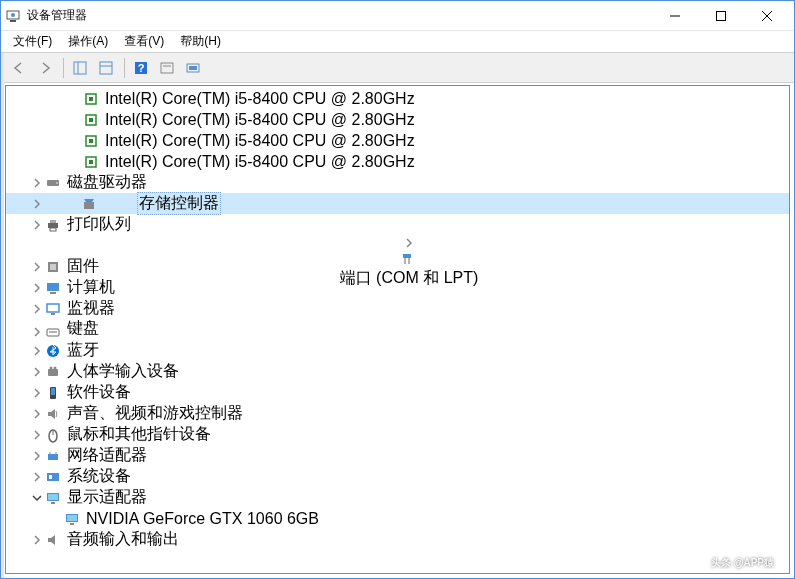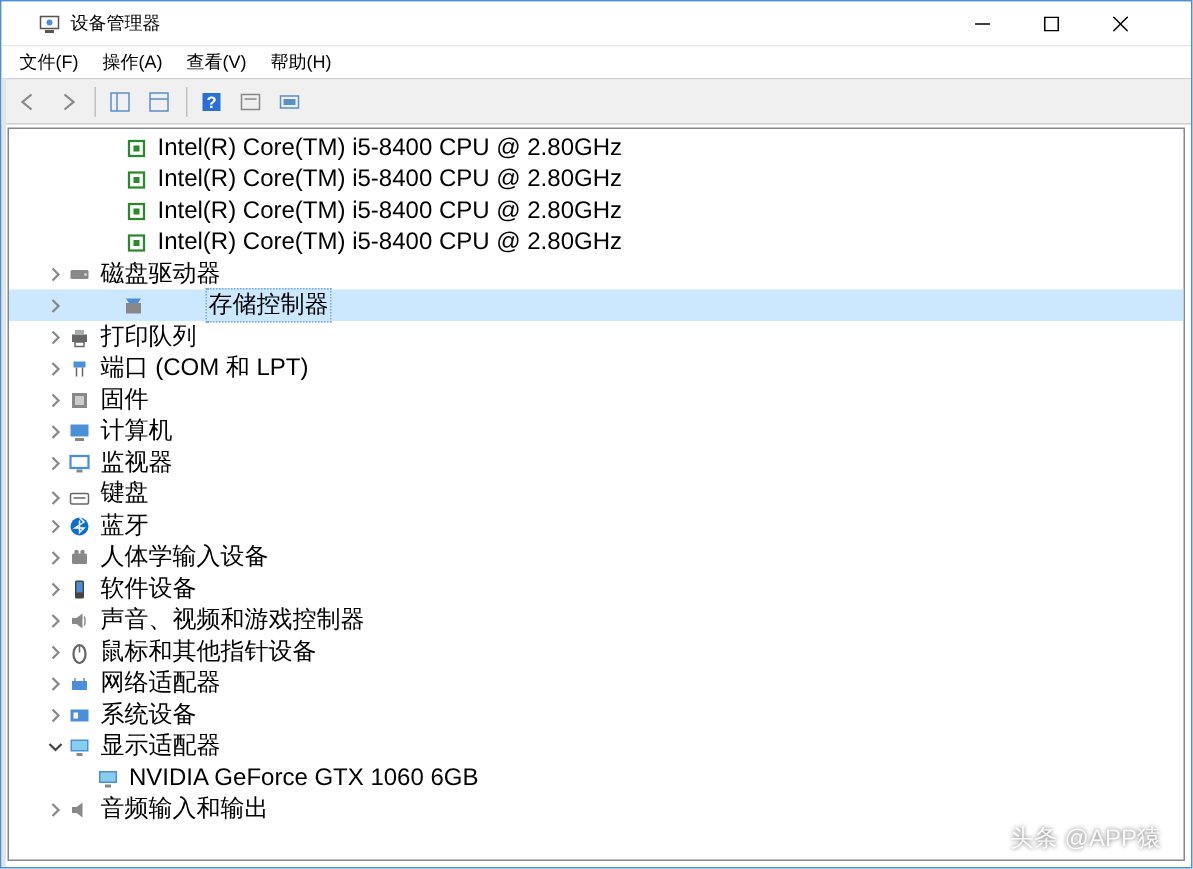--- a/index.html
+++ b/index.html
@@ -1,36 +1,36 @@
 <!DOCTYPE html>
 <html><head>
 <meta charset="utf-8">
 <style>
 * { box-sizing: border-box; margin: 0; padding: 0; }
 body { font-family: "Microsoft YaHei", "Segoe UI", sans-serif; font-size: 12px; background: #fff; width: 795px; height: 579px; overflow: hidden; border: 1px solid #4a90d9; position: relative; }
-.titlebar { height: 30px; background: #fff; display: flex; align-items: center; padding: 0 24px; border-bottom: 1px solid #e5e5e5; }
+.titlebar { height: 30px; background: #fff; display: flex; align-items: center; padding: 0 4px; border-bottom: 1px solid #e5e5e5; }
 .titlebar-icon { width: 16px; height: 16px; margin-right: 6px; }
 .titlebar-title { flex: 1; font-size: 12px; }
 .titlebar-btns { display: flex; gap: 0; }
 .titlebar-btn { width: 46px; height: 30px; display: flex; align-items: center; justify-content: center; cursor: pointer; }
 .menubar { height: 22px; display: flex; align-items: center; padding: 0 4px; border-bottom: 1px solid #d0d0d0; background: #fff; }
 .menu-item { padding: 2px 8px; cursor: pointer; }
 .toolbar { height: 30px; display: flex; align-items: center; padding: 2px 6px; gap: 0; border-bottom: 1px solid #d0d0d0; background: #f0f0f0; }
 .tb-btn { width: 24px; height: 24px; display: flex; align-items: center; justify-content: center; margin-right: 2px; cursor: pointer; border: 1px solid transparent; }
 .tb-sep { width: 1px; height: 20px; background: #c0c0c0; margin: 0 4px; }
 .tree-container { position: absolute; top: 84px; left: 4px; right: 4px; bottom: 4px; border: 1px solid #828790; overflow-y: scroll; overflow-x: hidden; background: #fff; }
 .tree { padding: 2px 0; }
 .tree-row { display: flex; align-items: center; height: 21px; white-space: nowrap; cursor: default; padding-left: 4px; }
 .tree-row.selected { background: #cce8ff; gap: 36px; }
 .expander { width: 16px; height: 16px; display: flex; align-items: center; justify-content: center; color: #6a6a6a; font-size: 10px; cursor: pointer; flex-shrink: 0; }
 .expander.none { visibility: hidden; }
 .node-icon { width: 16px; height: 16px; margin-right: 4px; flex-shrink: 0; display: flex; align-items: center; justify-content: center; }
 .node-label { font-size: 16px; padding: 1px 2px; }
 .tree-row.selected .node-label { background: #cce8ff; border: 1px dotted #7aa7d8; padding: 0 1px; }
-.watermark { position: absolute; bottom: 8px; right: 20px; font-size: 16px; color: rgba(255,255,255,0.9); text-shadow: 0 0 3px rgba(0,0,0,0.6); font-weight: 400; pointer-events: none; }
+.watermark { position: absolute; bottom: 8px; right: 20px; font-size: 10px; color: rgba(255,255,255,0.9); text-shadow: 0 0 3px rgba(0,0,0,0.6); font-weight: 700; pointer-events: none; }
 .vline { position: absolute; left: 0; top: 52px; bottom: 0; width: 3px; background: #e5e5e5; }
 
 .tree-container::-webkit-scrollbar { width: 17px; }
 .tree-container::-webkit-scrollbar-track { background: #f0f0f0; }
 .tree-container::-webkit-scrollbar-thumb { background: #c0c0c0; border: 1px solid #a0a0a0; }
 .tree-container::-webkit-scrollbar-button { background: #f0f0f0; height: 17px; border: 1px solid #c0c0c0; }
 </style>
 </head>
 <body>
 
@@ -195,21 +195,21 @@
         </span>
         <span class="node-icon">
           <svg width="16" height="16">
             <rect x="3" y="6" width="10" height="5" fill="#666"></rect>
             <rect x="5" y="3" width="6" height="3" fill="#aaa"></rect>
             <rect x="5" y="11" width="6" height="3" fill="#fff" stroke="#666"></rect>
           </svg>
         </span>
         <span class="node-label">打印队列</span>
       </div>
-      <div class="tree-row" style="padding-left: 23px;">
+      <div class="tree-row" style="padding-left: 23px; flex-direction: column;">
         <span class="expander ">
           <svg width="10" height="10">
             <path d="M3 1 L7 5 L3 9" fill="none" stroke="#888" stroke-width="1.5"></path>
           </svg>
         </span>
         <span class="node-icon">
           <svg width="16" height="16">
             <rect x="4" y="3" width="8" height="4" fill="#4a90d9"></rect>
             <line x1="6" y1="7" x2="6" y2="13" stroke="#666"></line>
             <line x1="10" y1="7" x2="10" y2="13" stroke="#666"></line>

